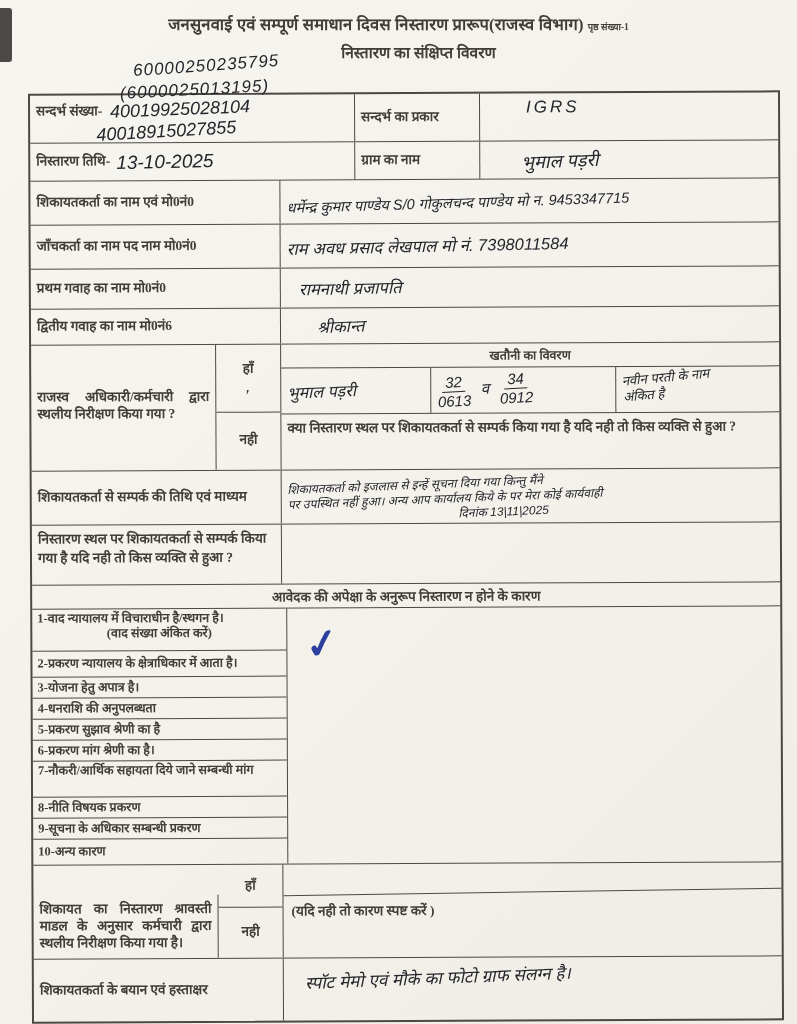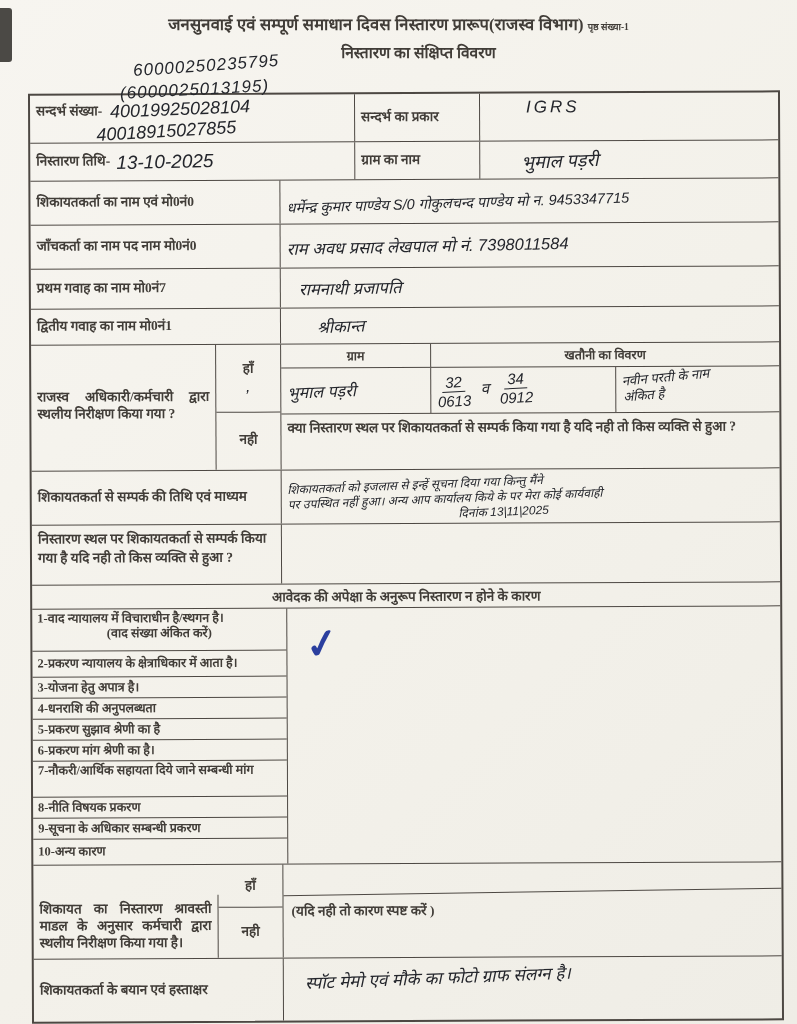--- a/index.html
+++ b/index.html
@@ -100,30 +100,30 @@
       <div class="cell br vcenter" style="width:250px;">
         <span class="print lbl">जाँचकर्ता का नाम पद नाम मो0नं0</span>
       </div>
       <div class="cell vcenter" style="flex:1;">
         <span class="hw" style="font-size:16.5px;transform:rotate(-1deg);white-space:nowrap;">राम अवध प्रसाद लेखपाल मो नं. 7398011584</span>
       </div>
     </div>
 
     <div class="row" style="height:40px;">
       <div class="cell br vcenter" style="width:250px;">
-        <span class="print lbl">प्रथम गवाह का नाम मो0नं7</span>
+        <span class="print lbl">प्रथम गवाह का नाम मो0नं0</span>
       </div>
       <div class="cell vcenter" style="flex:1;">
         <span class="hw" style="font-size:16.5px;margin-left:12px;transform:rotate(-1deg);">रामनाथी प्रजापति</span>
       </div>
     </div>
 
     <div class="row" style="height:36px;">
       <div class="cell br vcenter" style="width:250px;">
-        <span class="print lbl">द्वितीय गवाह का नाम मो0नं1</span>
+        <span class="print lbl">द्वितीय गवाह का नाम मो0नं6</span>
       </div>
       <div class="cell vcenter" style="flex:1;">
         <span class="hw" style="font-size:16.5px;margin-left:30px;transform:rotate(-2deg);">श्रीकान्त</span>
       </div>
     </div>
 
     <div class="row" style="height:126px;">
       <div class="cell br" style="width:185px;display:flex;align-items:center;padding-bottom:8px;">
         <span class="print lbl lbl-just">राजस्व अधिकारी/कर्मचारी द्वारा स्थलीय निरीक्षण किया गया ?</span>
       </div>
@@ -132,23 +132,20 @@
           <span class="print lbl">हाँ</span>
           <span class="hw small-mark">,</span>
         </div>
         <div class="ynline" style="top:67px;"></div>
         <div class="center" style="height:57px;">
           <span class="print lbl">नही</span>
         </div>
       </div>
       <div style="flex:1;display:flex;flex-direction:column;">
         <div style="display:flex;height:23px;border-bottom:1.4px solid #4d4843;">
-          <div class="cell br center" style="width:150px;padding:0;">
-            <span class="print" style="font-size:12.5px;">ग्राम</span>
-          </div>
           <div class="cell center" style="flex:1;padding:0;">
             <span class="print" style="font-size:12.5px;">खतौनी का विवरण</span>
           </div>
         </div>
         <div style="display:flex;height:45px;border-bottom:1.4px solid #4d4843;">
           <div class="cell br vcenter" style="width:150px;">
             <span class="hw" style="font-size:16px;transform:rotate(-2deg);">भुमाल पड़री</span>
           </div>
           <div class="cell br vcenter" style="width:185px;">
             <span class="hw" style="font-size:15px;transform:rotate(-3deg);">

